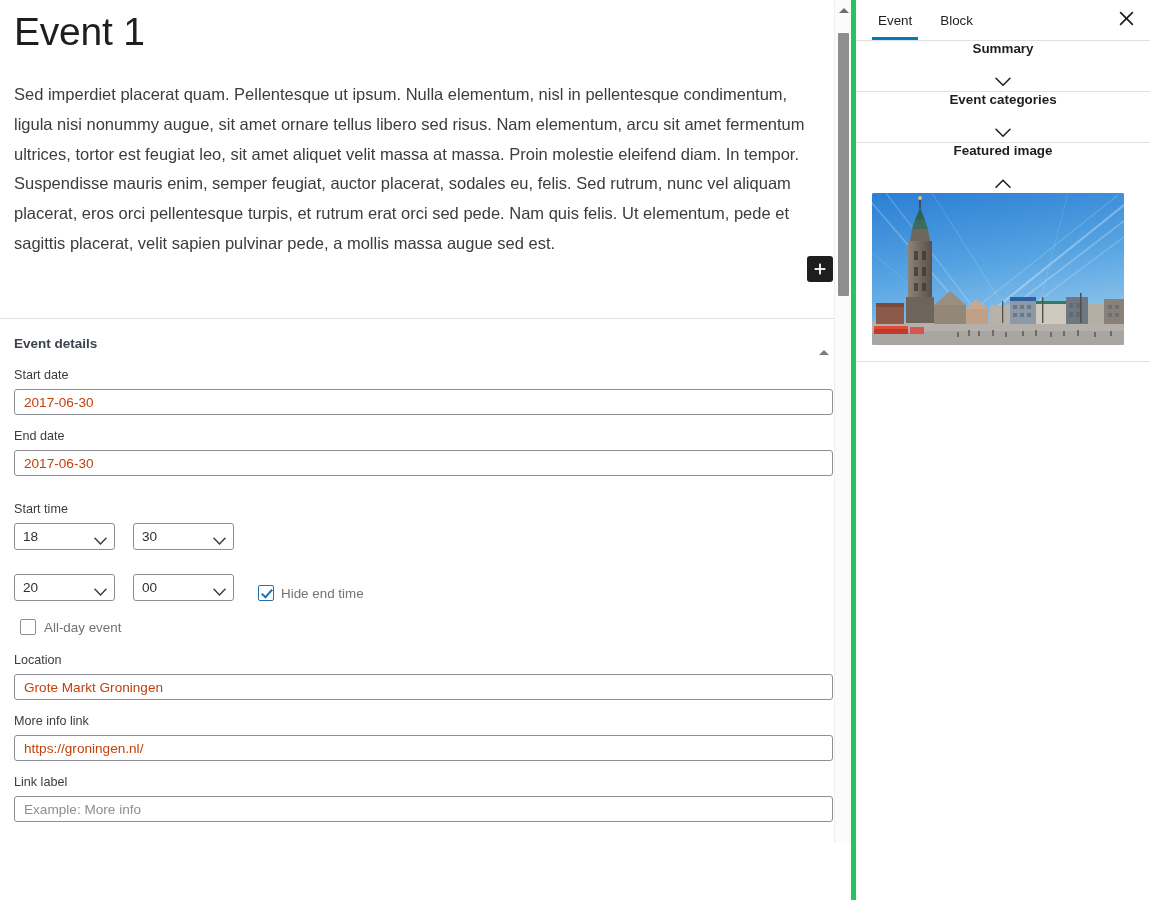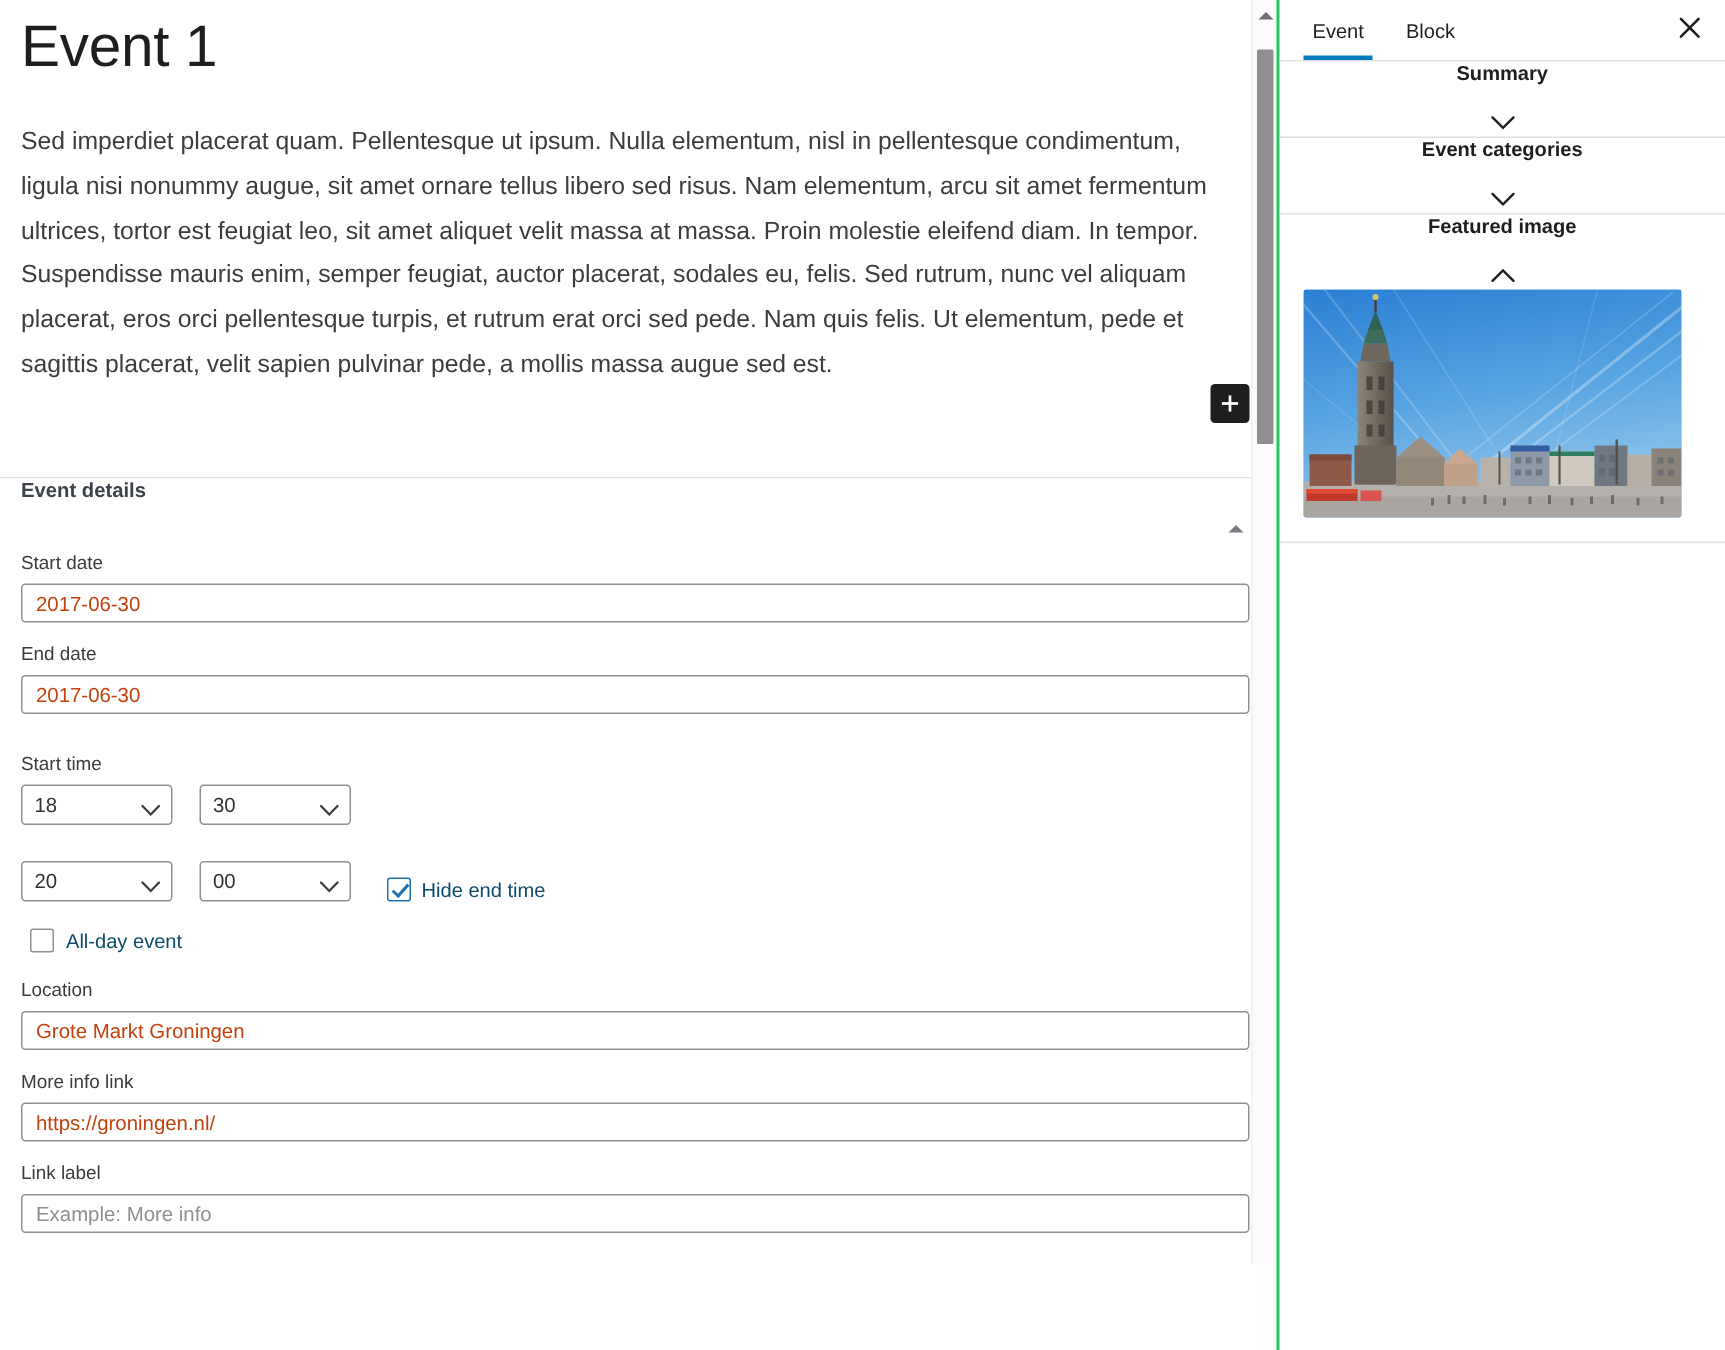--- a/index.html
+++ b/index.html
@@ -81,20 +81,21 @@
     width: 851px;
   }
 
   
   .metabox {
     padding: 0 14px 0 14px;
     background: #fff;
   }
   .metabox-head {
     display: flex;
+    align-items: center;
     justify-content: space-between;
     height: 48px;
     padding-right: 4px;
   }
   .metabox-title {
     font-size: 13.5px;
     font-weight: bold;
     color: #3c434a;
   }
   .metabox-toggle {
@@ -190,21 +191,21 @@
     content: "";
     position: absolute;
     left: 4.5px; top: 1px;
     width: 4px; height: 9px;
     border: solid #2271b1;
     border-width: 0 2px 2px 0;
     transform: rotate(42deg);
   }
   .cb-label {
     font-size: 13.4px;
-    color: #0c4a6e;
+    color: #737373;
     cursor: pointer;
     white-space: nowrap;
   }
 
   .allday-row {
     display: flex;
     align-items: center;
     gap: 8px;
     margin: 18px 0 17px 6px;
   }
@@ -247,21 +248,21 @@
     background: #8f8f8f;
     border-radius: 1px;
     cursor: pointer;
   }
 
   
   .sidebar {
     width: 299px;
     height: 900px;
     background: #fff;
-    border-left: 2px solid #22c55e;
+    border-left: 5px solid #22c55e;
     position: relative;
   }
   .sb-tabs {
     display: flex;
     align-items: center;
     height: 40px;
     position: relative;
     padding-left: 8px;
   }
   .sb-tab {

